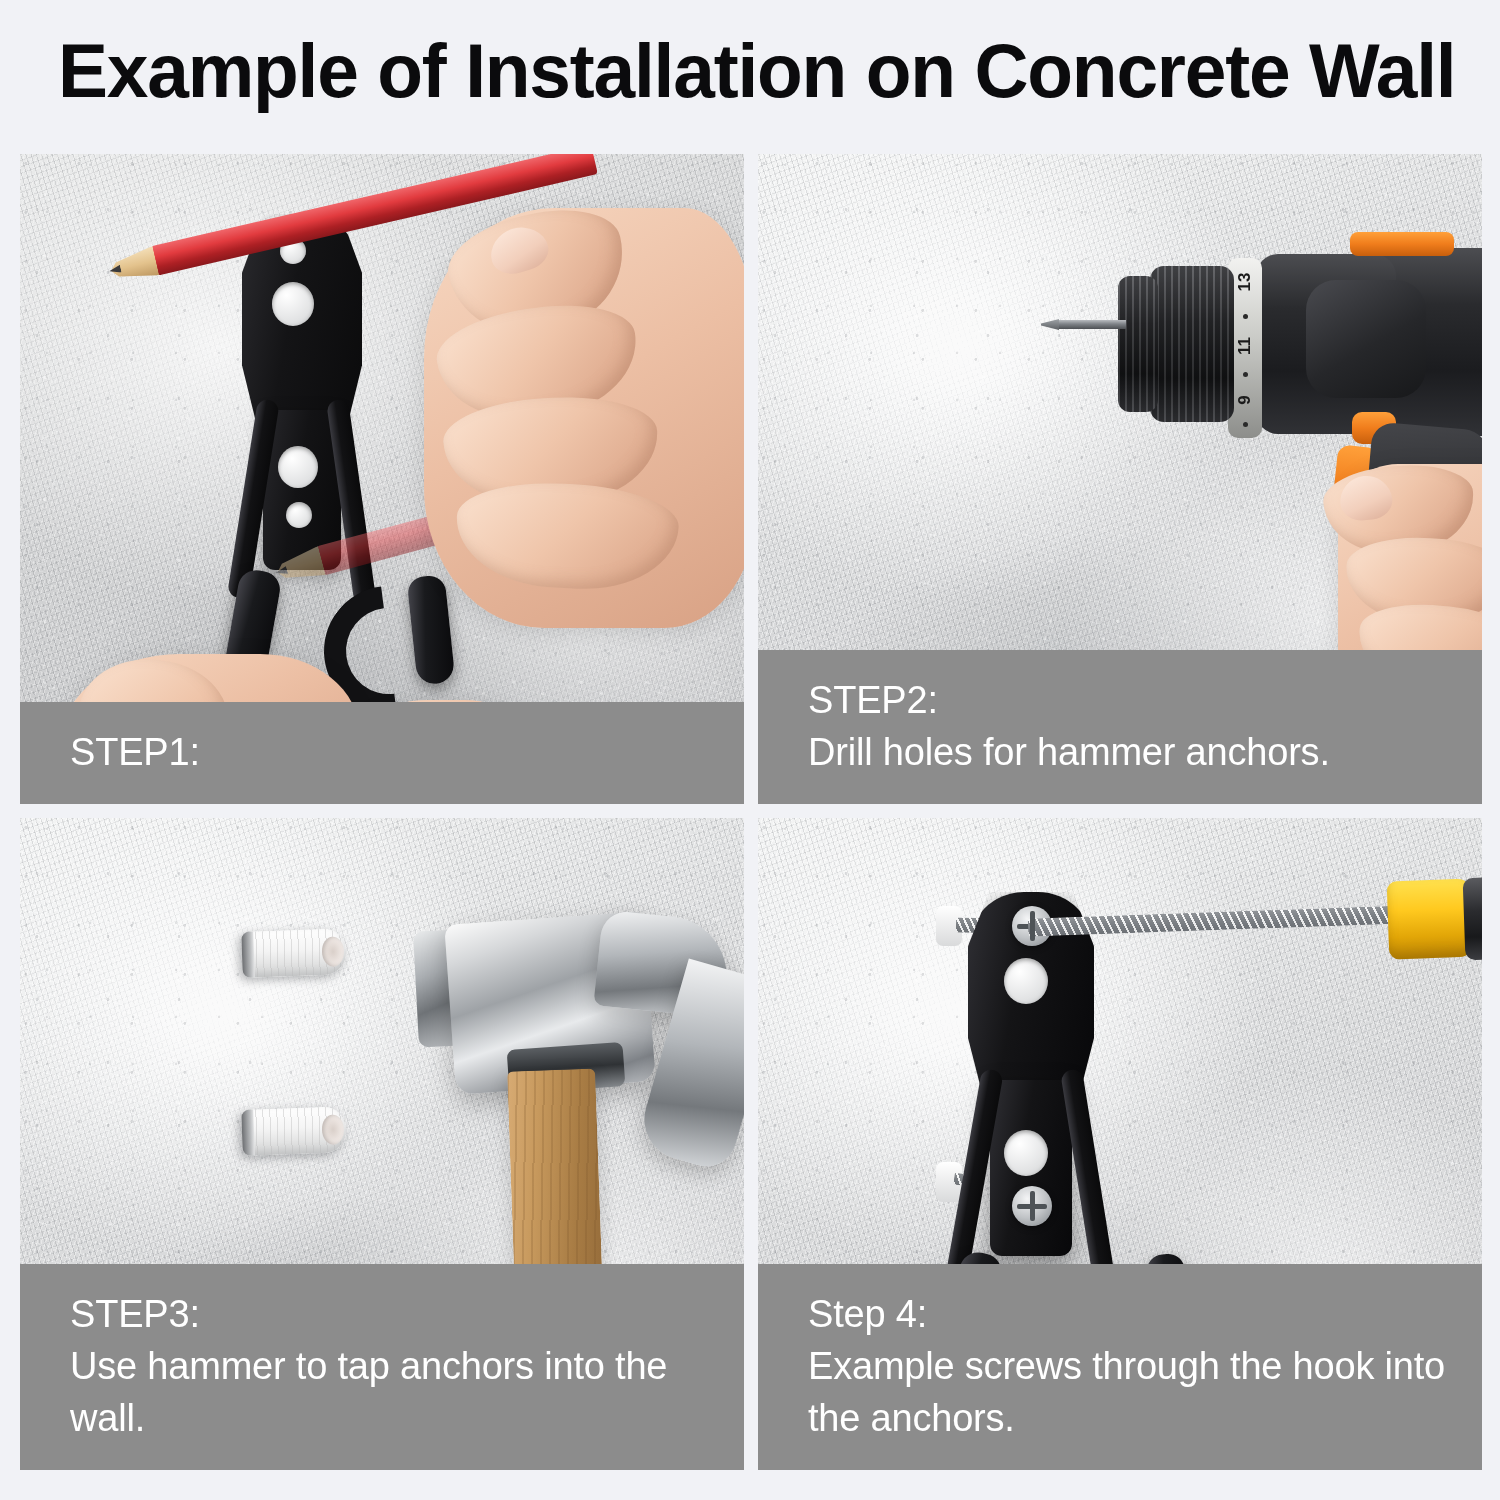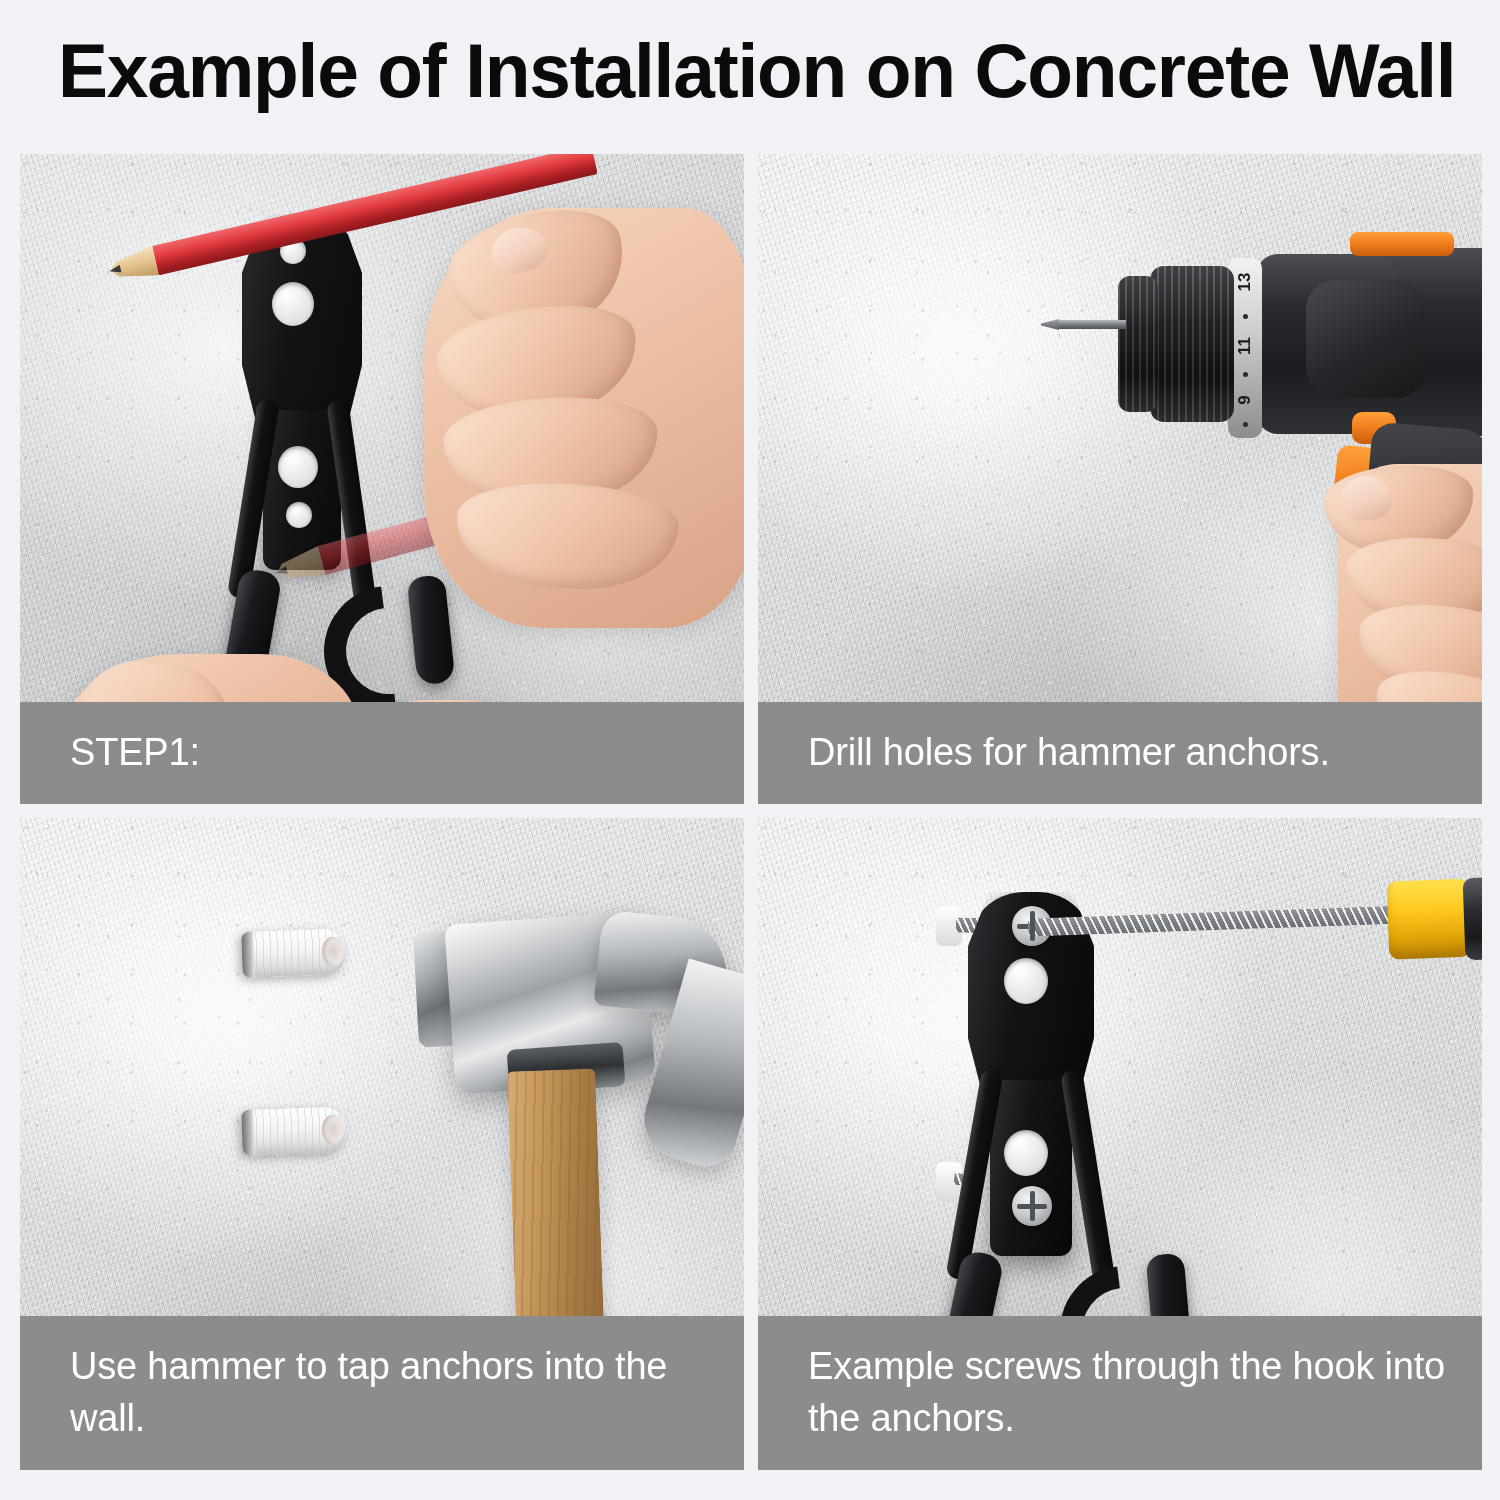--- a/index.html
+++ b/index.html
@@ -469,20 +469,21 @@
       </div>
 
       <div class="hand" style="left:580px; top:310px; width:214px; height:300px; border-radius:60px 50px 40px 60px;"></div>
       <div class="finger" style="left:566px; top:312px; width:150px; height:86px; transform:rotate(-4deg);"></div>
       <div class="nail" style="left:582px; top:322px; width:52px; height:44px; transform:rotate(-6deg);"></div>
       <div class="finger" style="left:588px; top:384px; width:160px; height:84px; transform:rotate(2deg);"></div>
       <div class="finger" style="left:600px; top:452px; width:168px; height:86px; transform:rotate(6deg);"></div>
       <div class="finger" style="left:616px; top:520px; width:162px; height:84px; transform:rotate(10deg);"></div>
 
       <div class="caption" style="background: rgb(140, 140, 140); color: rgb(255, 255, 255);">
+        <span class="step-label">STEP2:</span>
         <span class="step-text">Drill holes for hammer anchors.</span>
       </div>
     </div>
 
     <div class="panel">
       <div class="wall light"></div>
       <div class="speckle"></div>
 
       <div class="anchor" style="left:222px; top:112px; transform:rotate(-2deg);"></div>
       <div class="anchor" style="left:222px; top:290px; transform:rotate(-2deg);"></div>
@@ -490,20 +491,21 @@
       <div>
         <div class="hammer-face" style="left:396px; top:112px; width:66px; height:116px; transform:rotate(-3deg);"></div>
         <div class="hammer-head" style="left:430px; top:100px; width:200px; height:170px; transform:rotate(-4deg);"></div>
         <div class="hammer-claw" style="left:578px; top:98px; width:130px; height:96px; border-radius:26px 60px 16px 10px; transform:rotate(6deg);"></div>
         <div class="hammer-claw" style="left:640px; top:150px; width:96px; height:196px; border-radius:0 18px 30px 40px; transform:rotate(16deg);"></div>
         <div style="position:absolute; left:488px; top:228px; width:116px; height:44px; border-radius:8px; background:linear-gradient(180deg,#5b5f63 0%,#2f3235 50%,#83878b 100%); transform:rotate(-4deg);"></div>
         <div class="hammer-handle" style="left:494px; top:252px; width:88px; height:398px; transform:rotate(-2deg);"></div>
       </div>
 
       <div class="caption" style="background: rgb(140, 140, 140); color: rgb(255, 255, 255);">
+        <span class="step-label">STEP3:</span>
         <span class="step-text">Use hammer to tap anchors into the wall.</span>
       </div>
     </div>
 
     <div class="panel">
       <div class="wall light"></div>
       <div class="speckle"></div>
 
       <div style="position:absolute; left:178px; top:88px; width:26px; height:40px; border-radius:7px; background:linear-gradient(180deg,#ffffff,#d9dadb);"></div>
       <div class="screw-shaft" style="left:198px; top:100px; width:60px; transform:rotate(1deg);"></div>
@@ -531,18 +533,19 @@
         <div class="sd-collar" style="left:630px; top:62px; width:86px; height:78px; transform:rotate(-2deg);"></div>
         <div class="sd-handle" style="left:706px; top:58px; width:130px; height:82px; transform:rotate(-2deg);"></div>
       </div>
 
       <div class="hand" style="left:82px; top:590px; width:250px; height:120px; border-radius:110px 90px 0 0 / 80px 70px 0 0;"></div>
       <div class="finger" style="left:96px; top:596px; width:160px; height:120px; transform:rotate(5deg);"></div>
       <div class="hand" style="left:402px; top:604px; width:180px; height:110px; border-radius:80px 70px 0 0 / 66px 60px 0 0;"></div>
       <div class="finger" style="left:414px; top:610px; width:124px; height:112px; transform:rotate(-5deg);"></div>
 
       <div class="caption" style="background: rgb(140, 140, 140); color: rgb(255, 255, 255);">
+        <span class="step-label">Step 4:</span>
         <span class="step-text">Example screws through the hook into the anchors.</span>
       </div>
     </div>
 
   </div>
 </div>
 
 </body></html>

